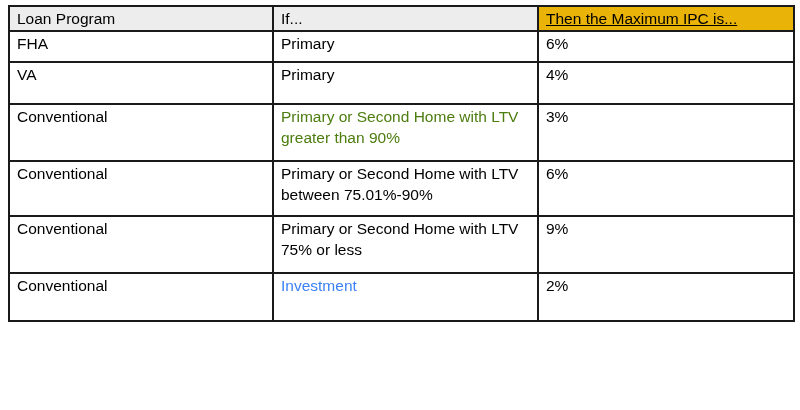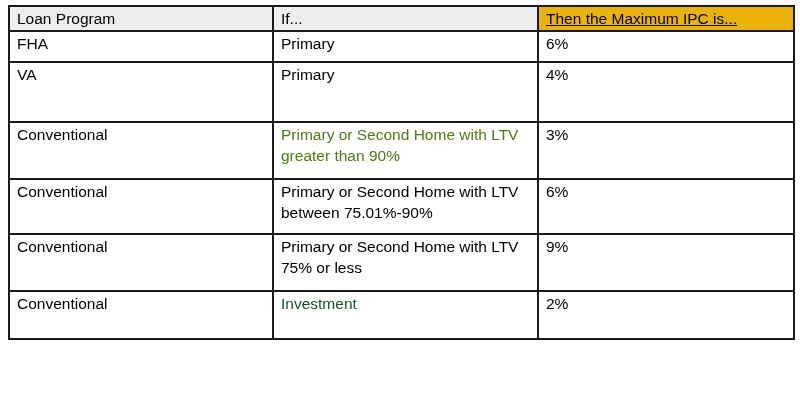--- a/index.html
+++ b/index.html
@@ -40,21 +40,21 @@
     overflow: hidden;
   }
   table.ipc-table thead th {
     background: #ededed;
     height: 20px;
     padding-top: 1px;
     padding-bottom: 1px;
   }
   
   table.ipc-table tbody tr:nth-child(1) { height: 31px; }
-  table.ipc-table tbody tr:nth-child(2) { height: 60px; }
+  table.ipc-table tbody tr:nth-child(2) { height: 42px; }
   table.ipc-table tbody tr:nth-child(3) { height: 57px; }
   table.ipc-table tbody tr:nth-child(4) { height: 55px; }
   table.ipc-table tbody tr:nth-child(5) { height: 57px; }
   table.ipc-table tbody tr:nth-child(6) { height: 48px; }
   table.ipc-table tbody tr:nth-child(7) { height: 58px; }
 </style>
 </head>
 <body>
 
 <div class="page">
@@ -92,18 +92,18 @@
           <td style="border-color: rgb(26, 26, 26); color: rgb(0, 0, 0);">Primary or Second Home with LTV between 75.01%-90%</td>
           <td style="border-color: rgb(26, 26, 26); color: rgb(0, 0, 0);">6%</td>
         </tr>
         <tr>
           <td style="border-color: rgb(26, 26, 26); color: rgb(0, 0, 0);">Conventional</td>
           <td style="border-color: rgb(26, 26, 26); color: rgb(0, 0, 0);">Primary or Second Home with LTV 75% or less</td>
           <td style="border-color: rgb(26, 26, 26); color: rgb(0, 0, 0);">9%</td>
         </tr>
         <tr>
           <td style="border-color: rgb(26, 26, 26); color: rgb(0, 0, 0);">Conventional</td>
-          <td style="border-color: rgb(26, 26, 26); color: #14532d; margin-top: 48px;">Investment</td>
+          <td style="border-color: rgb(26, 26, 26); color: #3b82f6; margin-top: 48px;">Investment</td>
           <td style="border-color: rgb(26, 26, 26); color: rgb(0, 0, 0);">2%</td>
         </tr>
       </tbody>
   </table>
 </div>
 
 </body></html>

